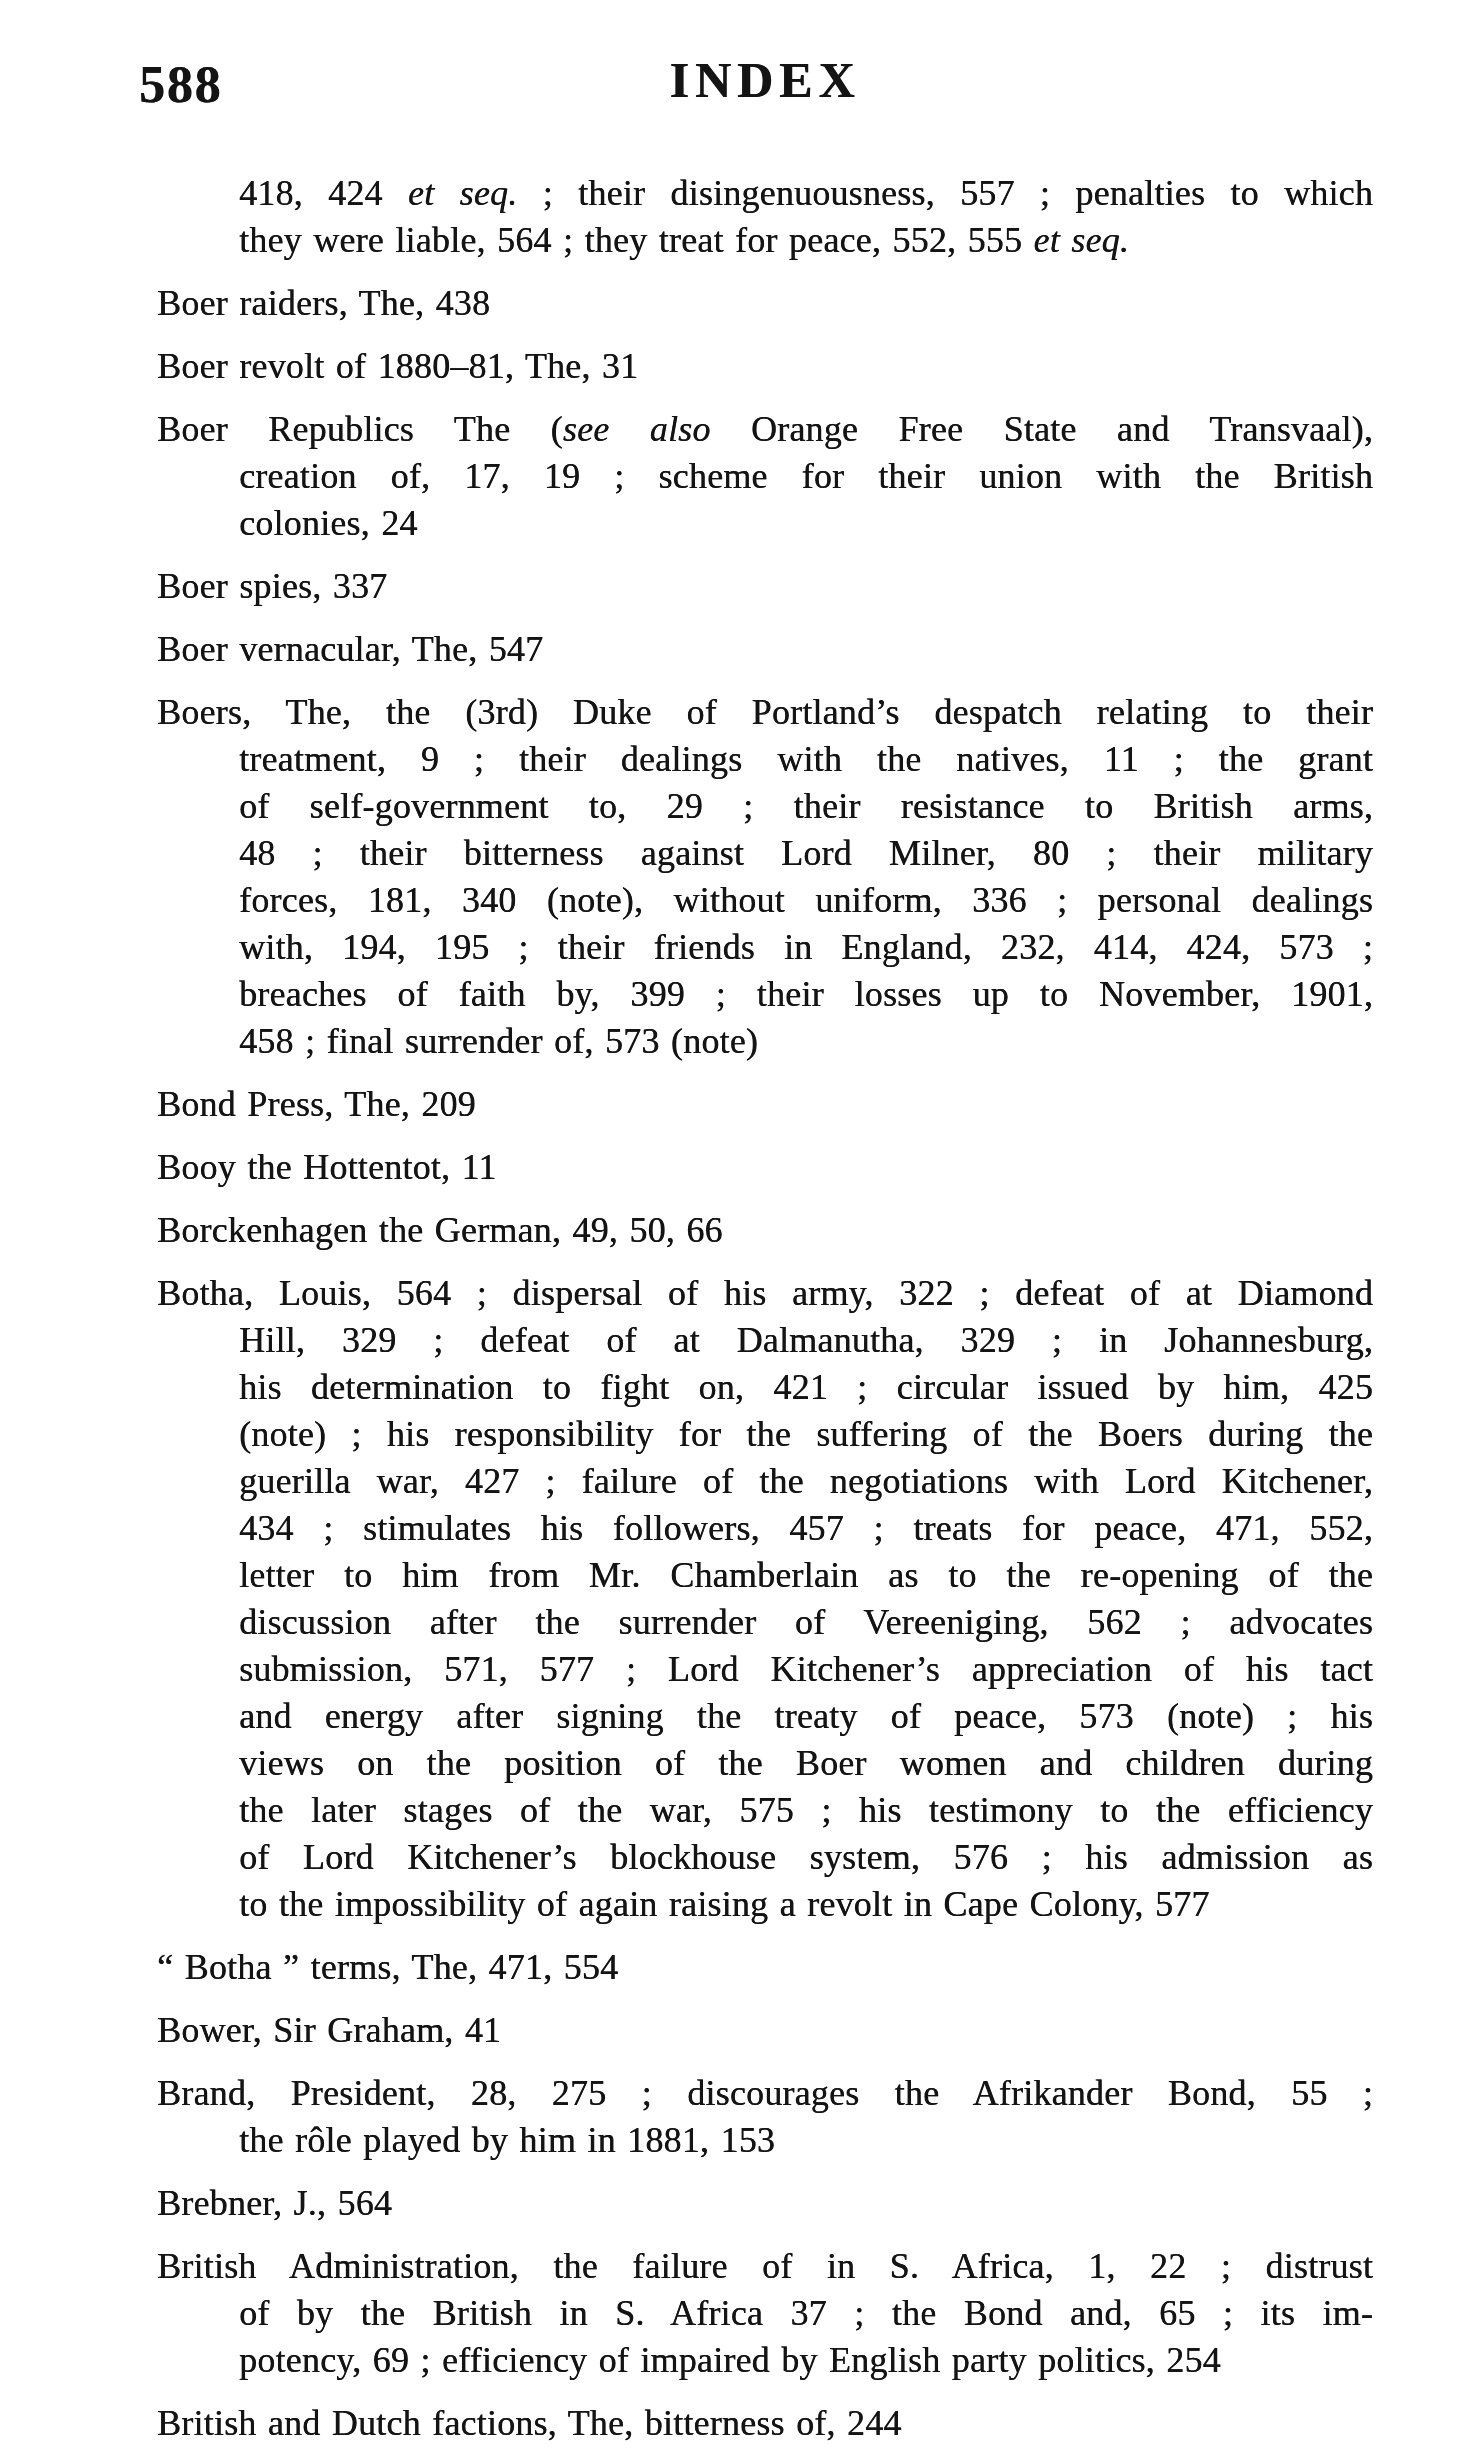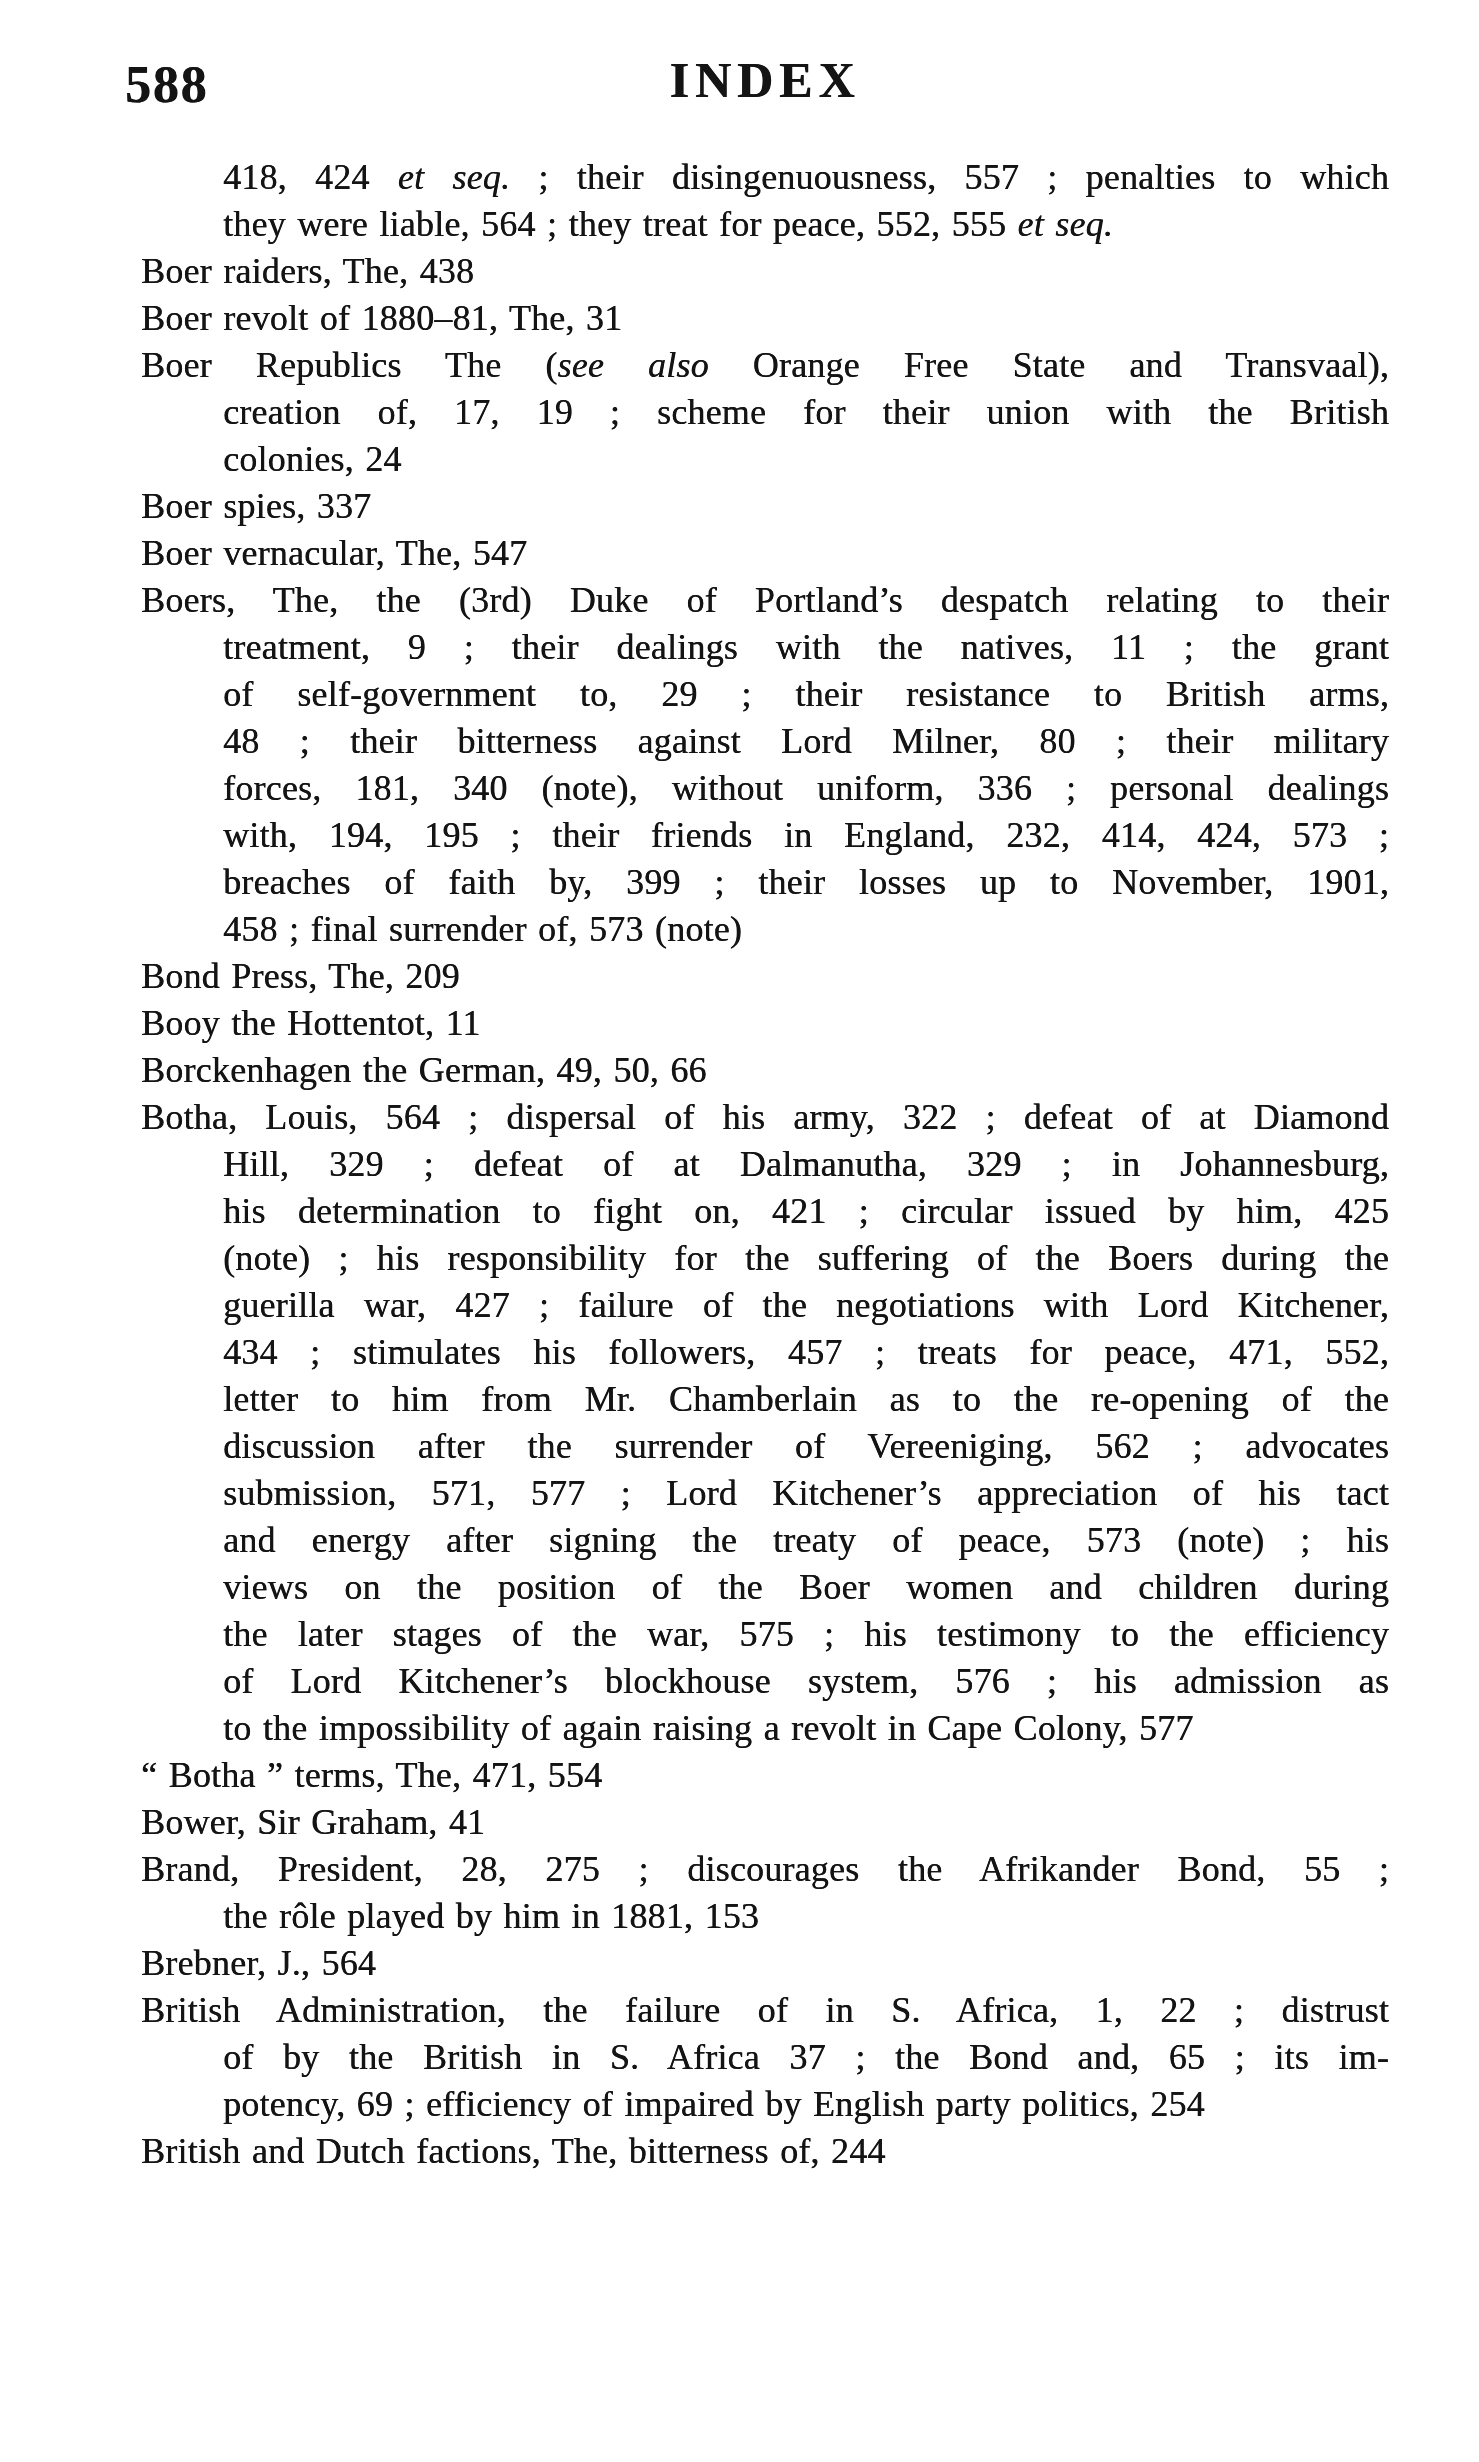--- a/index.html
+++ b/index.html
@@ -4,36 +4,36 @@
 <style>
   :root { --ink:#141414; --paper:#ffffff; }
   html, body { margin:0; padding:0; background:var(--paper); }
   .page {
     position:relative; width:1479px; height:2462px;
     background:var(--paper); color:var(--ink);
     font-family:"Liberation Serif","DejaVu Serif",serif;
     overflow:hidden;
   }
   .folio {
-    position:absolute; left:125px; top:59px;
+    position:absolute; left:139px; top:59px;
     font-size:52px; font-weight:bold; line-height:52px;
     letter-spacing:1.7px;
     text-shadow:0.5px 0 0 currentColor;
   }
   .title {
     position:absolute; left:141px; top:50px; width:1248px; margin:0;
     text-align:center;
     font-size:50px; font-weight:bold; line-height:61px;
     letter-spacing:6px;
     text-shadow:0.5px 0 0 currentColor;
   }
   .entries {
     position:absolute; left:141px; top:154px; width:1248px;
   }
-  .entry { margin:0; }
+  .entry { margin:16px; }
   .line {
     font-size:36px; line-height:47px;
     word-spacing:0.06em; letter-spacing:0.2px;
     text-shadow:0.4px 0 0 currentColor;
     white-space:normal;
   }
   .line.ind1 { padding-left:82px; }
   .line.fill { text-align:justify; text-align-last:justify; }
   .line em { font-style:italic; }
 </style>

